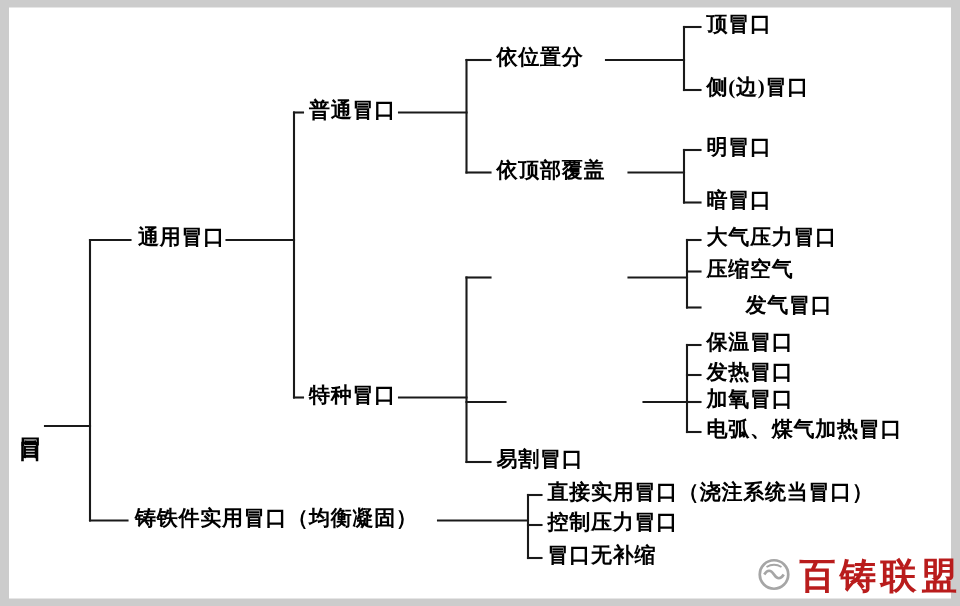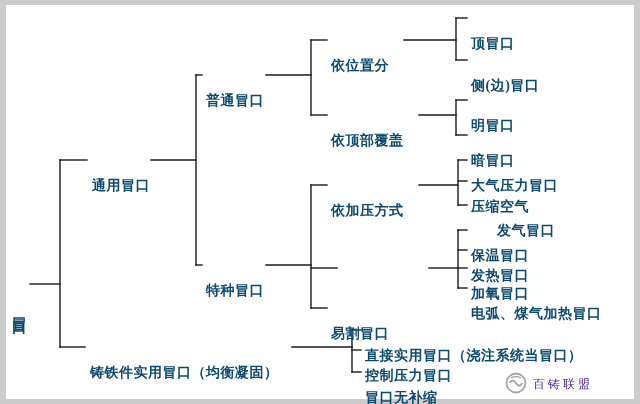--- a/index.html
+++ b/index.html
@@ -20,39 +20,38 @@
     background:#ffffff;
   }
   svg.wires {
     position:absolute; left:0; top:0;
   }
   .node {
     position:absolute;
     transform:translateY(-50%);
     font-size:14px;
     line-height:1.15;
-    color:#0c4a6e;
+    color:#000000;
     white-space:nowrap;
     letter-spacing:0.5px;
     font-weight:600;
-    margin-top:26px;
   }
   .node.vertical {
     writing-mode:vertical-rl;
     text-orientation:upright;
     font-size:15px;
     letter-spacing:4px;
   }
   .watermark-text {
     position:absolute;
     transform:translateY(-50%);
-    font-size:12px;
-    font-weight:400;
+    font-size:24px;
+    font-weight:700;
     letter-spacing:3px;
-    color:#4c1d95;
+    color:#b91c1c;
     white-space:nowrap;
   }
 </style>
 </head>
 <body>
 
 <div class="stage">
   <div class="paper"></div>
 
   <svg class="wires" width="640" height="404" viewBox="0 0 640 404">
@@ -123,21 +122,20 @@
   <div class="node" style="left:331px; top:115px;">依顶部覆盖</div>
 
   <div class="node" style="left:471px; top:60px;">侧(边)冒口</div>
 
   <div class="node" style="left:471px; top:100px;">明冒口</div>
 
   <div class="node" style="left:471px; top:135px;">暗冒口</div>
 
   <div class="node" style="left:206px; top:265px;">特种冒口</div>
 
-  <div class="node" style="left:331px; top:185px;">依加压方式</div>
 
   <div class="node" style="left:471px; top:160px;">大气压力冒口</div>
 
   <div class="node" style="left:471px; top:181px;">压缩空气</div>
 
   <div class="node" style="left:497px; top:205px;">发气冒口</div>
 
 
   <div class="node" style="left:471px; top:230px;">保温冒口</div>
 

